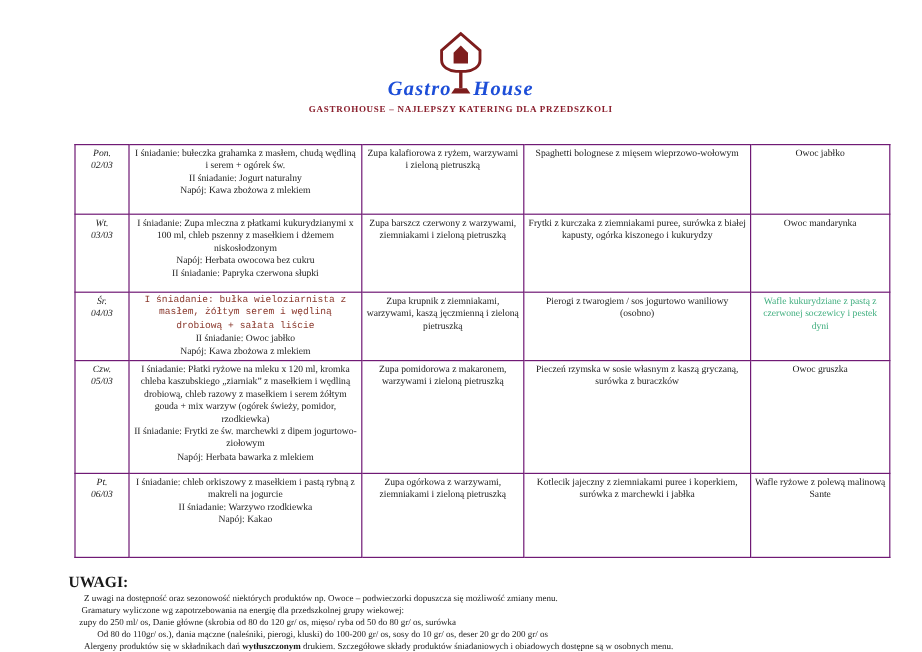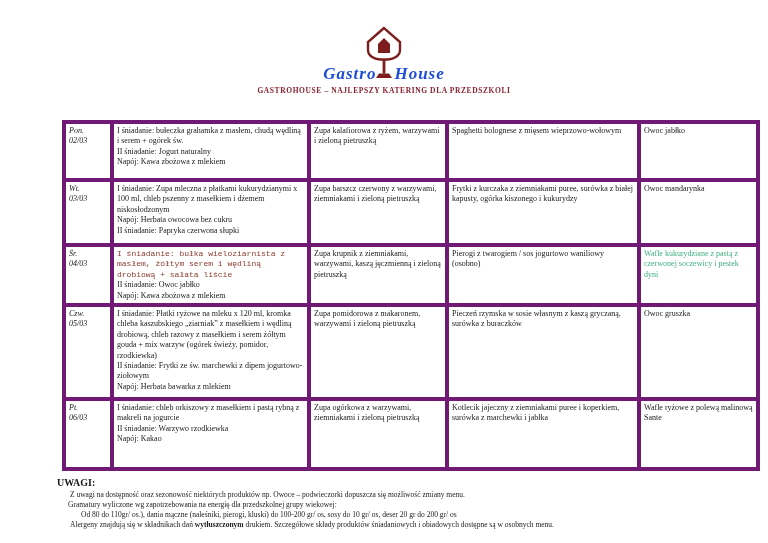--- a/index.html
+++ b/index.html
@@ -36,44 +36,44 @@
     font-family:"Liberation Serif", serif;
   }
 
   
   table.menu{
     position:absolute;left:62px;top:120px;
     border-collapse:collapse;
     table-layout:fixed;
   }
   table.menu td{
-    border:4px solid #701a75;
+    border:1px solid #701a75;
     vertical-align:top;
     font-size:8px;line-height:1.3;
-    text-align:left;
+    text-align:center;
     padding:2px 3px;
     overflow:hidden;
   }
   td.day-cell{width:38px;font-style:italic;font-size:8.5px;padding-top:3px;}
   td.breakfast-cell{width:187px;}
   td.soup-cell{width:128px;padding-top:11px;}
   td.main-cell{width:182px;padding-top:11px;}
   td.dessert-cell{width:109px;padding-top:11px;}
   tr.r1{height:58px;} tr.r2{height:65px;margin-top:42px;} tr.r3{height:48px;}
   tr.r4{height:94px;} tr.r5{height:70px;padding-left:48px;}
   .line{margin:0;}
   .line-red{color:#8b3a2e;font-family:Liberation Mono, monospace;}
   .dessert-green{color:#3fae7e;}
 
   
   .notes{
     position:absolute;left:57px;top:476px;width:660px;
     font-size:7.5px;line-height:1.35;
   }
-  .notes-title{font-size:10px;font-weight:bold;}
+  .notes-title{font-size:13px;font-weight:bold;}
   .note-1{padding-left:13px;}
   .note-2{padding-left:11px;}
   .note-3{padding-left:9px;}
   .note-4{padding-left:24px;}
   .note-5{padding-left:13px;}
   .bold{font-weight:bold;}
 </style>
 </head>
 <body>
 
@@ -175,17 +175,18 @@
         <td class="main-cell">Kotlecik jajeczny z ziemniakami puree i koperkiem, surówka z marchewki i jabłka</td>
         <td class="dessert-cell">Wafle ryżowe z polewą malinową Sante</td>
       </tr>
     </tbody>
   </table>
 
   <div class="notes">
     <div class="notes-title">UWAGI:</div>
     <div class="note-1">Z uwagi na dostępność oraz sezonowość niektórych produktów np. Owoce – podwieczorki dopuszcza się możliwość zmiany menu.</div>
     <div class="note-2">Gramatury wyliczone wg zapotrzebowania na energię dla przedszkolnej grupy wiekowej:</div>
+    <div class="note-3">zupy do 250 ml/ os, Danie główne (skrobia od 80 do 120 gr/ os, mięso/ ryba od 50 do 80 gr/ os, surówka</div>
     <div class="note-4">Od 80 do 110gr/ os.), dania mączne (naleśniki, pierogi, kluski) do 100-200 gr/ os, sosy do 10 gr/ os, deser 20 gr do 200 gr/ os</div>
-    <div class="note-5"><span>Alergeny znajdują się w składnikach dań </span><span class="bold">wytłuszczonym</span><span> drukiem. Szczegółowe składy produktów śniadaniowych i obiadowych dostępne są w osobnych menu.</span></div>
+    <div class="note-5"><span>Alergeny produktów się w składnikach dań </span><span class="bold">wytłuszczonym</span><span> drukiem. Szczegółowe składy produktów śniadaniowych i obiadowych dostępne są w osobnych menu.</span></div>
   </div>
 
 </div>
 
 </body></html>

